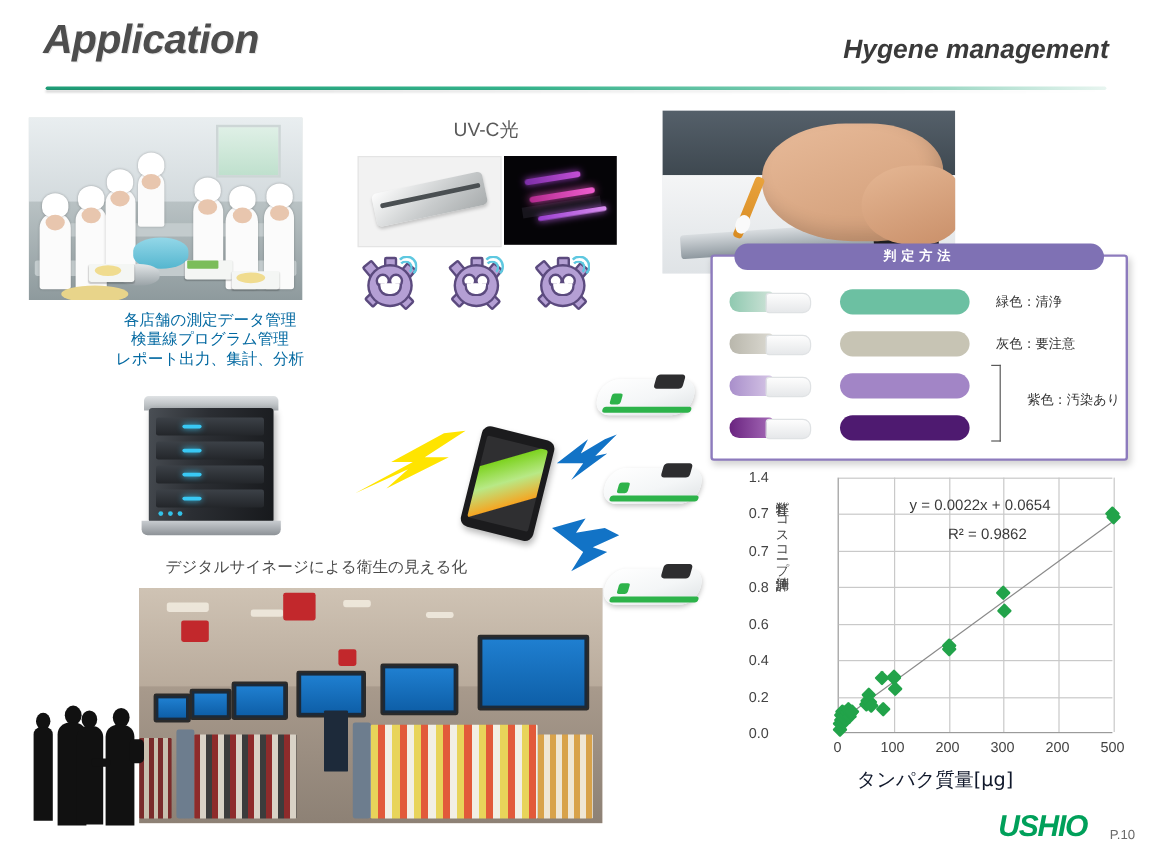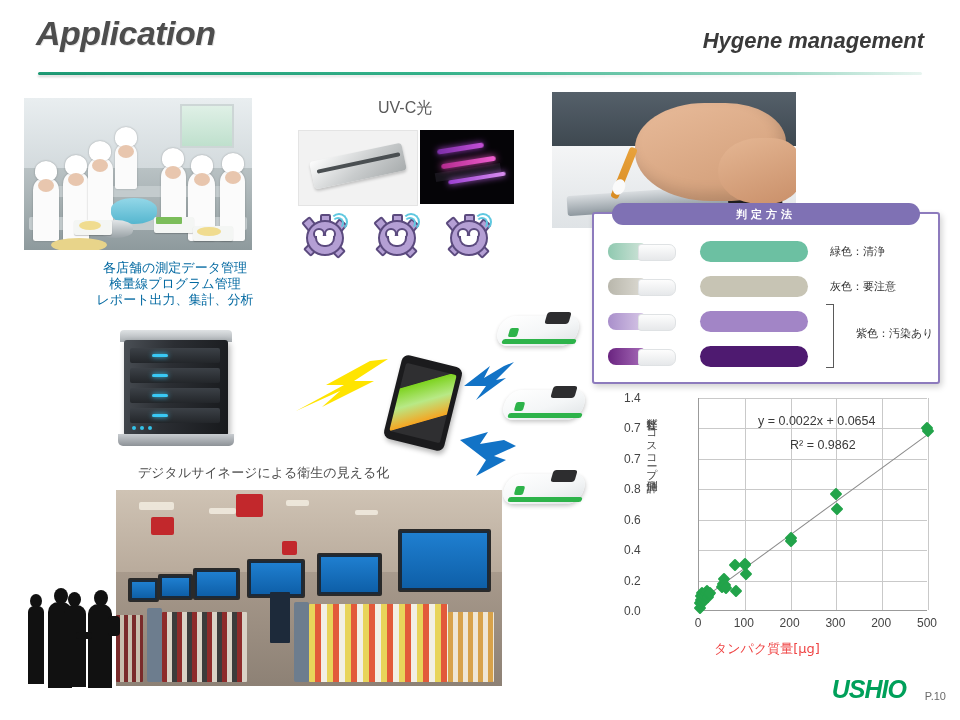--- a/index.html
+++ b/index.html
@@ -204,21 +204,21 @@
   .xtick{position:absolute;top:228px;width:34px;text-align:center;
     font-size:12px;color:#444;}
   .pt{position:absolute;width:9px;height:9px;background:#22a34a;
     transform:translate(-50%,-50%) rotate(45deg);border-radius:1px;}
   .trend{position:absolute;height:1.2px;background:#8a8a8a;transform-origin:0 0;}
   .eq{position:absolute;font-size:12.5px;color:#3a3a3a;}
   .ylab{position:absolute;left:2px;top:22px;width:16px;
     font-size:11px;color:#444;line-height:13px;text-align:center;
     font-family:"DejaVu Sans","Liberation Sans",sans-serif;
     writing-mode:vertical-rl;letter-spacing:0px;}
-  .xlab{position:absolute;left:74px;top:252px;font-size:13px;color:#ef4444;
+  .xlab{position:absolute;left:74px;top:252px;font-size:16px;color:#0f172a;
     font-family:"DejaVu Sans","Liberation Sans",sans-serif;}
 
   
   .logo{position:absolute;right:54px;bottom:16px;font-size:25px;font-weight:bold;
     font-style:italic;color:#00a05a;letter-spacing:-1px;}
   .pageno{position:absolute;right:14px;bottom:18px;font-size:11px;color:#6a6a6a;}
 </style>
 </head>
 <body>
 

